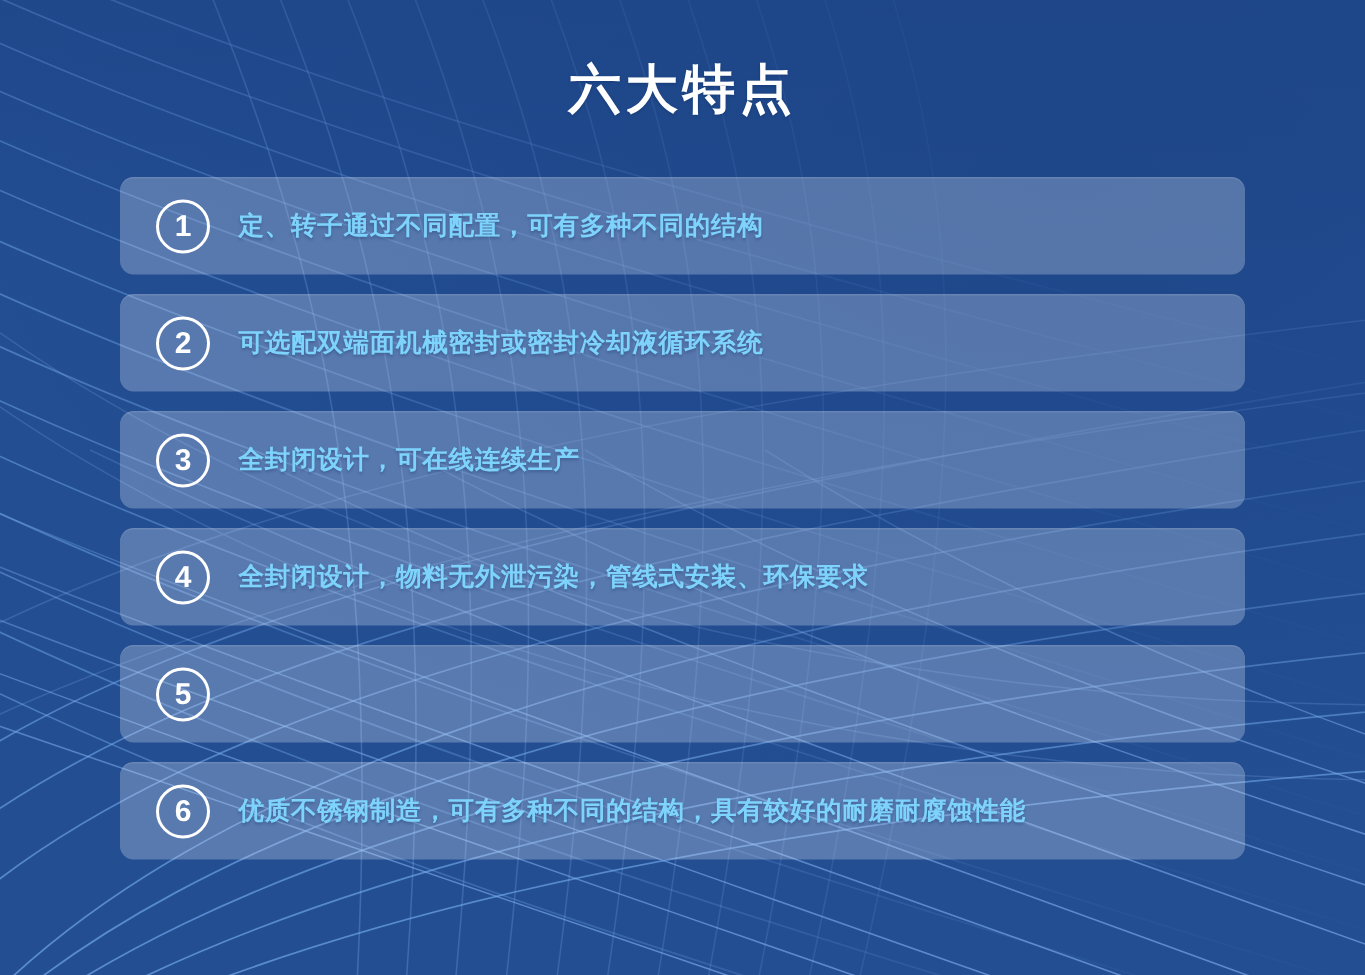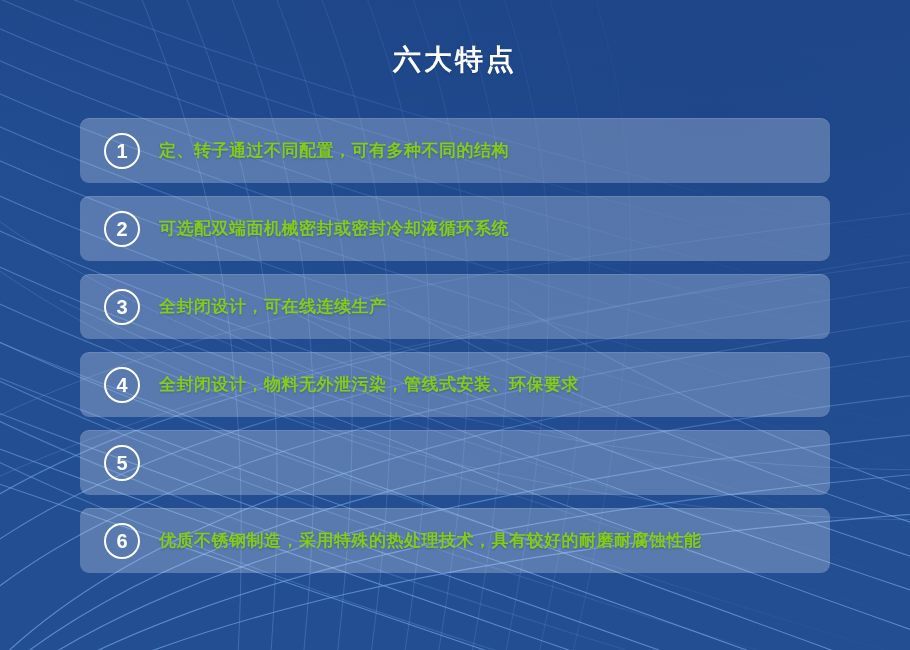--- a/index.html
+++ b/index.html
@@ -38,21 +38,21 @@
       radial-gradient(115% 90% at 78% 18%, rgba(27,66,132,0.55) 0%, rgba(27,66,132,0.20) 45%, rgba(27,66,132,0) 72%),
       linear-gradient(180deg, rgba(24,62,126,0.35) 0%, rgba(24,62,126,0.0) 26%);
   }
   #page-title {
     position: absolute;
     left: 0;
     top: 38px;
     width: 910px;
     text-align: center;
     color: #ffffff;
-    font-size: 28px;
+    font-size: 35px;
     font-weight: bold;
     letter-spacing: 3px;
     line-height: 44px;
     text-shadow: 0 1px 2px rgba(10,35,80,0.35);
   }
   #feature-list {
     position: absolute;
     left: 80px;
     top: 118px;
     width: 750px;
@@ -78,21 +78,21 @@
     font-size: 20px;
     font-weight: bold;
     line-height: 32px;
     text-align: center;
     box-sizing: border-box;
   }
   .feature-text {
     flex: 1 1 auto;
     margin-left: 19px;
     margin-right: 16px;
-    color: #84cc16;
+    color: #7dd3fc;
     font-size: 17px;
     font-weight: bold;
     letter-spacing: 0.5px;
     line-height: 24px;
     white-space: nowrap;
     text-shadow: 0 1px 2px rgba(12,40,90,0.30);
   }
 </style>
 </head>
 <body>
@@ -210,17 +210,17 @@
       <div class="feature-badge">4</div>
       <div class="feature-text">全封闭设计，物料无外泄污染，管线式安装、环保要求</div>
     </div>
 
     <div class="feature-row">
       <div class="feature-badge">5</div>
     </div>
 
     <div class="feature-row">
       <div class="feature-badge">6</div>
-      <div class="feature-text">优质不锈钢制造，采用特殊的热处理技术，具有较好的耐磨耐腐蚀性能</div>
+      <div class="feature-text">优质不锈钢制造，可有多种不同的结构，具有较好的耐磨耐腐蚀性能</div>
     </div>
 
   </div>
 </div>
 
 </body></html>

